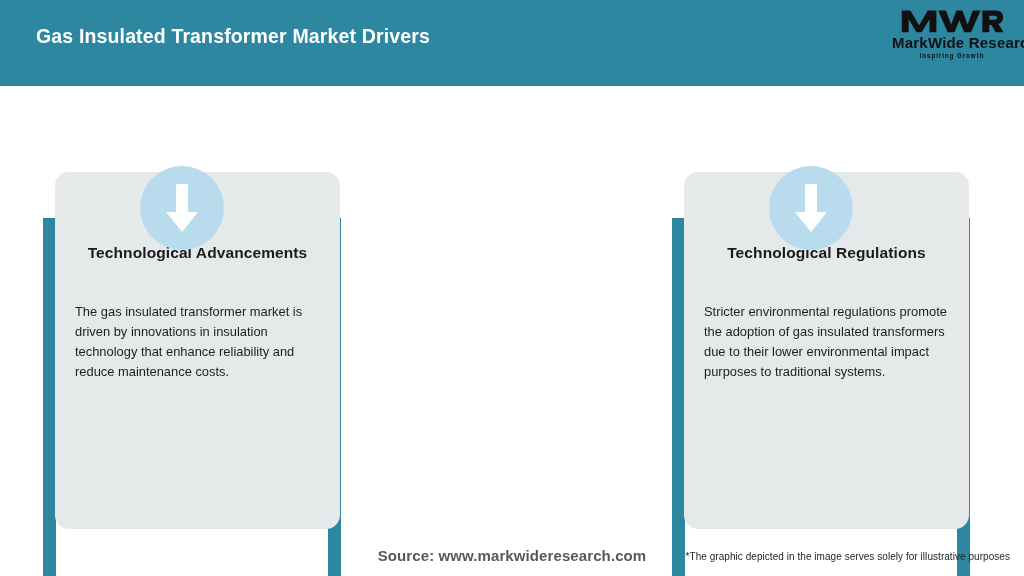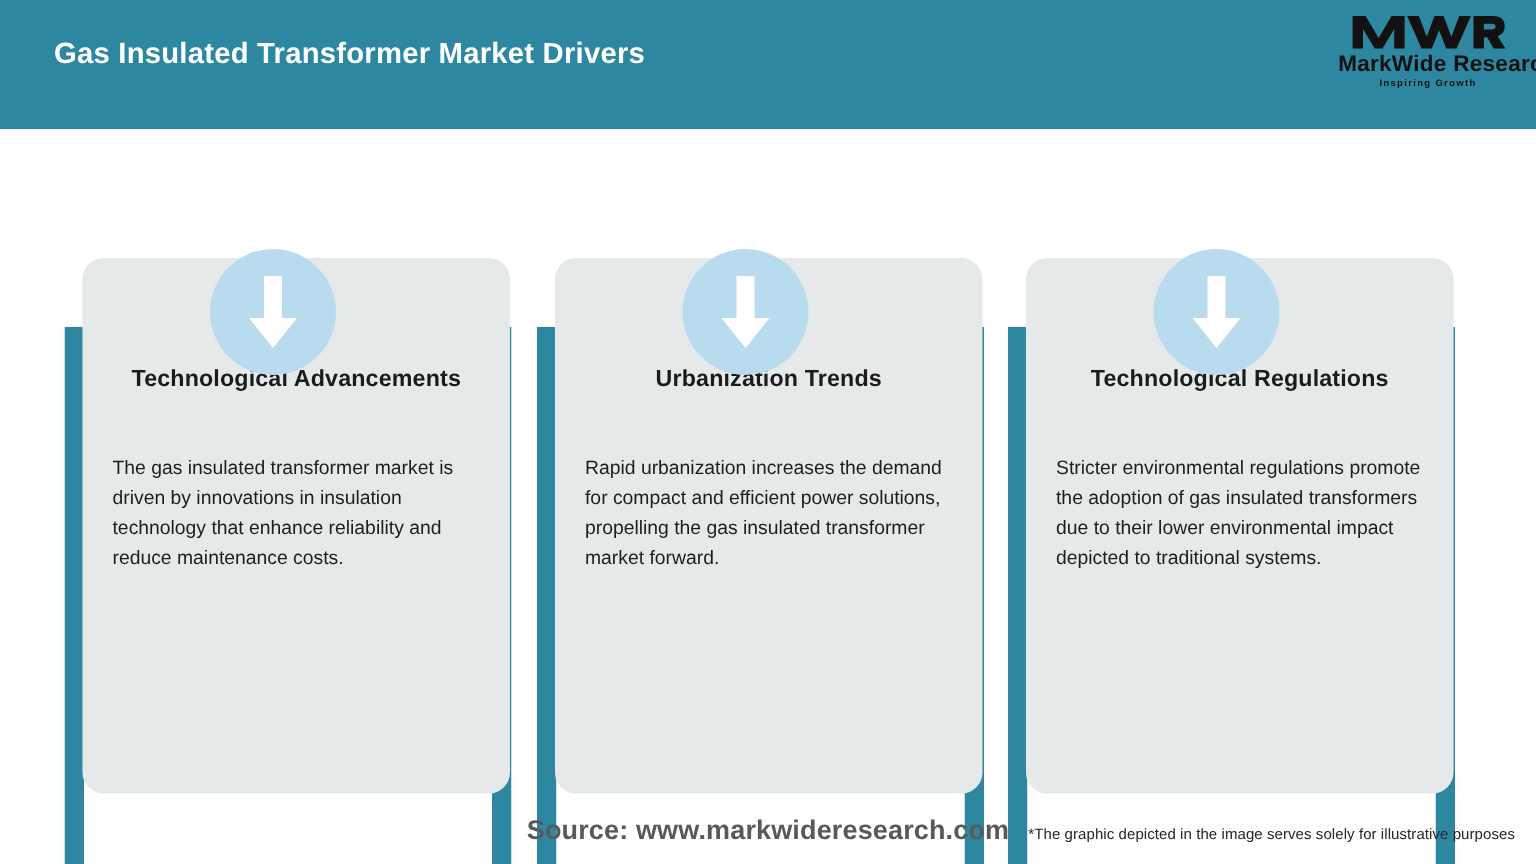--- a/index.html
+++ b/index.html
@@ -150,21 +150,21 @@
   }
   .arrow-badge svg { display: block; }
 
   
   .footer-source {
     position: absolute;
     left: 0;
     right: 0;
     bottom: 12px;
     text-align: center;
-    font-size: 18px;
+    font-size: 15px;
     font-weight: bold;
     color: #59595b;
     letter-spacing: 0.1px;
   }
   .footer-note {
     position: absolute;
     right: 14px;
     bottom: 14px;
     font-size: 10px;
     color: #262626;
@@ -199,45 +199,33 @@
         <div class="card-title">Technological Advancements</div>
         <div class="card-body">The gas insulated transformer market is driven by innovations in insulation technology that enhance reliability and reduce maintenance costs.</div>
       </div>
       <div class="arrow-badge">
         <svg width="40" height="52" viewBox="0 0 40 52">
           <path d="M14 2 L26 2 L26 30 L36 30 L20 50 L4 30 L14 30 Z" fill="#ffffff"></path>
         </svg>
       </div>
     </div>
 
-    <div class="card-group g1">
+
+    <div class="card-group g2">
       <div class="card-frame"></div>
       <div class="card">
-        <div class="card-title">Urbanization Trends</div>
-        <div class="card-body">Rapid urbanization increases the demand for compact and efficient power solutions, propelling the gas insulated transformer market forward.</div>
+        <div class="card-title">Technological Regulations</div>
+        <div class="card-body">Stricter environmental regulations promote the adoption of gas insulated transformers due to their lower environmental impact purposes to traditional systems.</div>
       </div>
       <div class="arrow-badge">
         <svg width="40" height="52" viewBox="0 0 40 52">
           <path d="M14 2 L26 2 L26 30 L36 30 L20 50 L4 30 L14 30 Z" fill="#ffffff"></path>
         </svg>
       </div>
     </div>
 
-    <div class="card-group g2">
-      <div class="card-frame"></div>
-      <div class="card">
-        <div class="card-title">Technological Regulations</div>
-        <div class="card-body">Stricter environmental regulations promote the adoption of gas insulated transformers due to their lower environmental impact depicted to traditional systems.</div>
-      </div>
-      <div class="arrow-badge">
-        <svg width="40" height="52" viewBox="0 0 40 52">
-          <path d="M14 2 L26 2 L26 30 L36 30 L20 50 L4 30 L14 30 Z" fill="#ffffff"></path>
-        </svg>
-      </div>
-    </div>
-
   </div>
 
   <div class="footer-source">Source: www.markwideresearch.com</div>
 
   <div class="footer-note">*The graphic depicted in the image serves solely for illustrative purposes</div>
 
 </div>
 
 </body></html>

